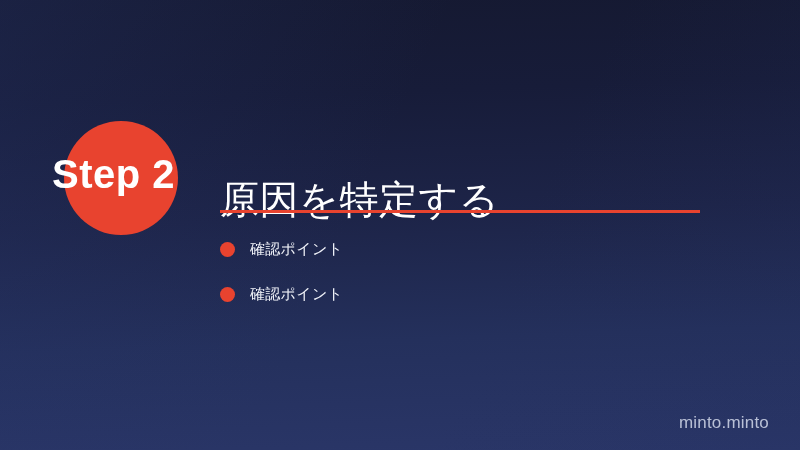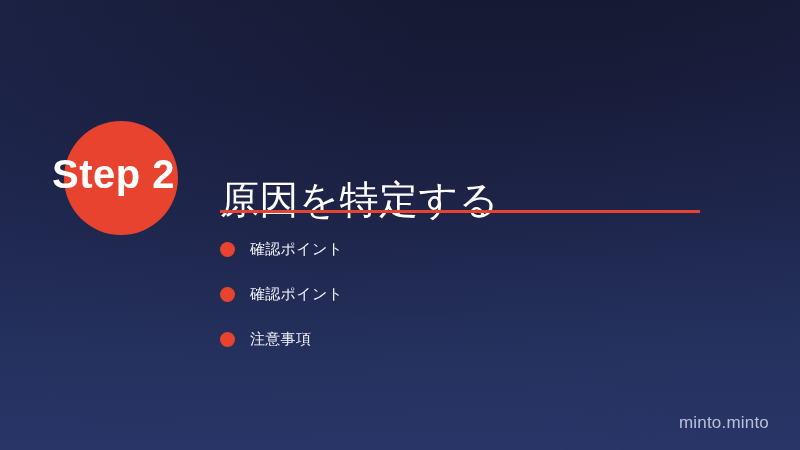--- a/index.html
+++ b/index.html
@@ -134,21 +134,17 @@
 
   <ul class="bullet-list">
     <li class="bullet-item">
       <span class="bullet-dot"></span>
       <span class="bullet-text">確認ポイント</span>
     </li>
     <li class="bullet-item">
       <span class="bullet-dot"></span>
       <span class="bullet-text">確認ポイント</span>
     </li>
-    <li class="bullet-item">
-      <span class="bullet-dot"></span>
-      <span class="bullet-text">注意事項</span>
-    </li>
   </ul>
 
   <div class="watermark">minto.minto</div>
 
 </div>
 
 </body></html>

